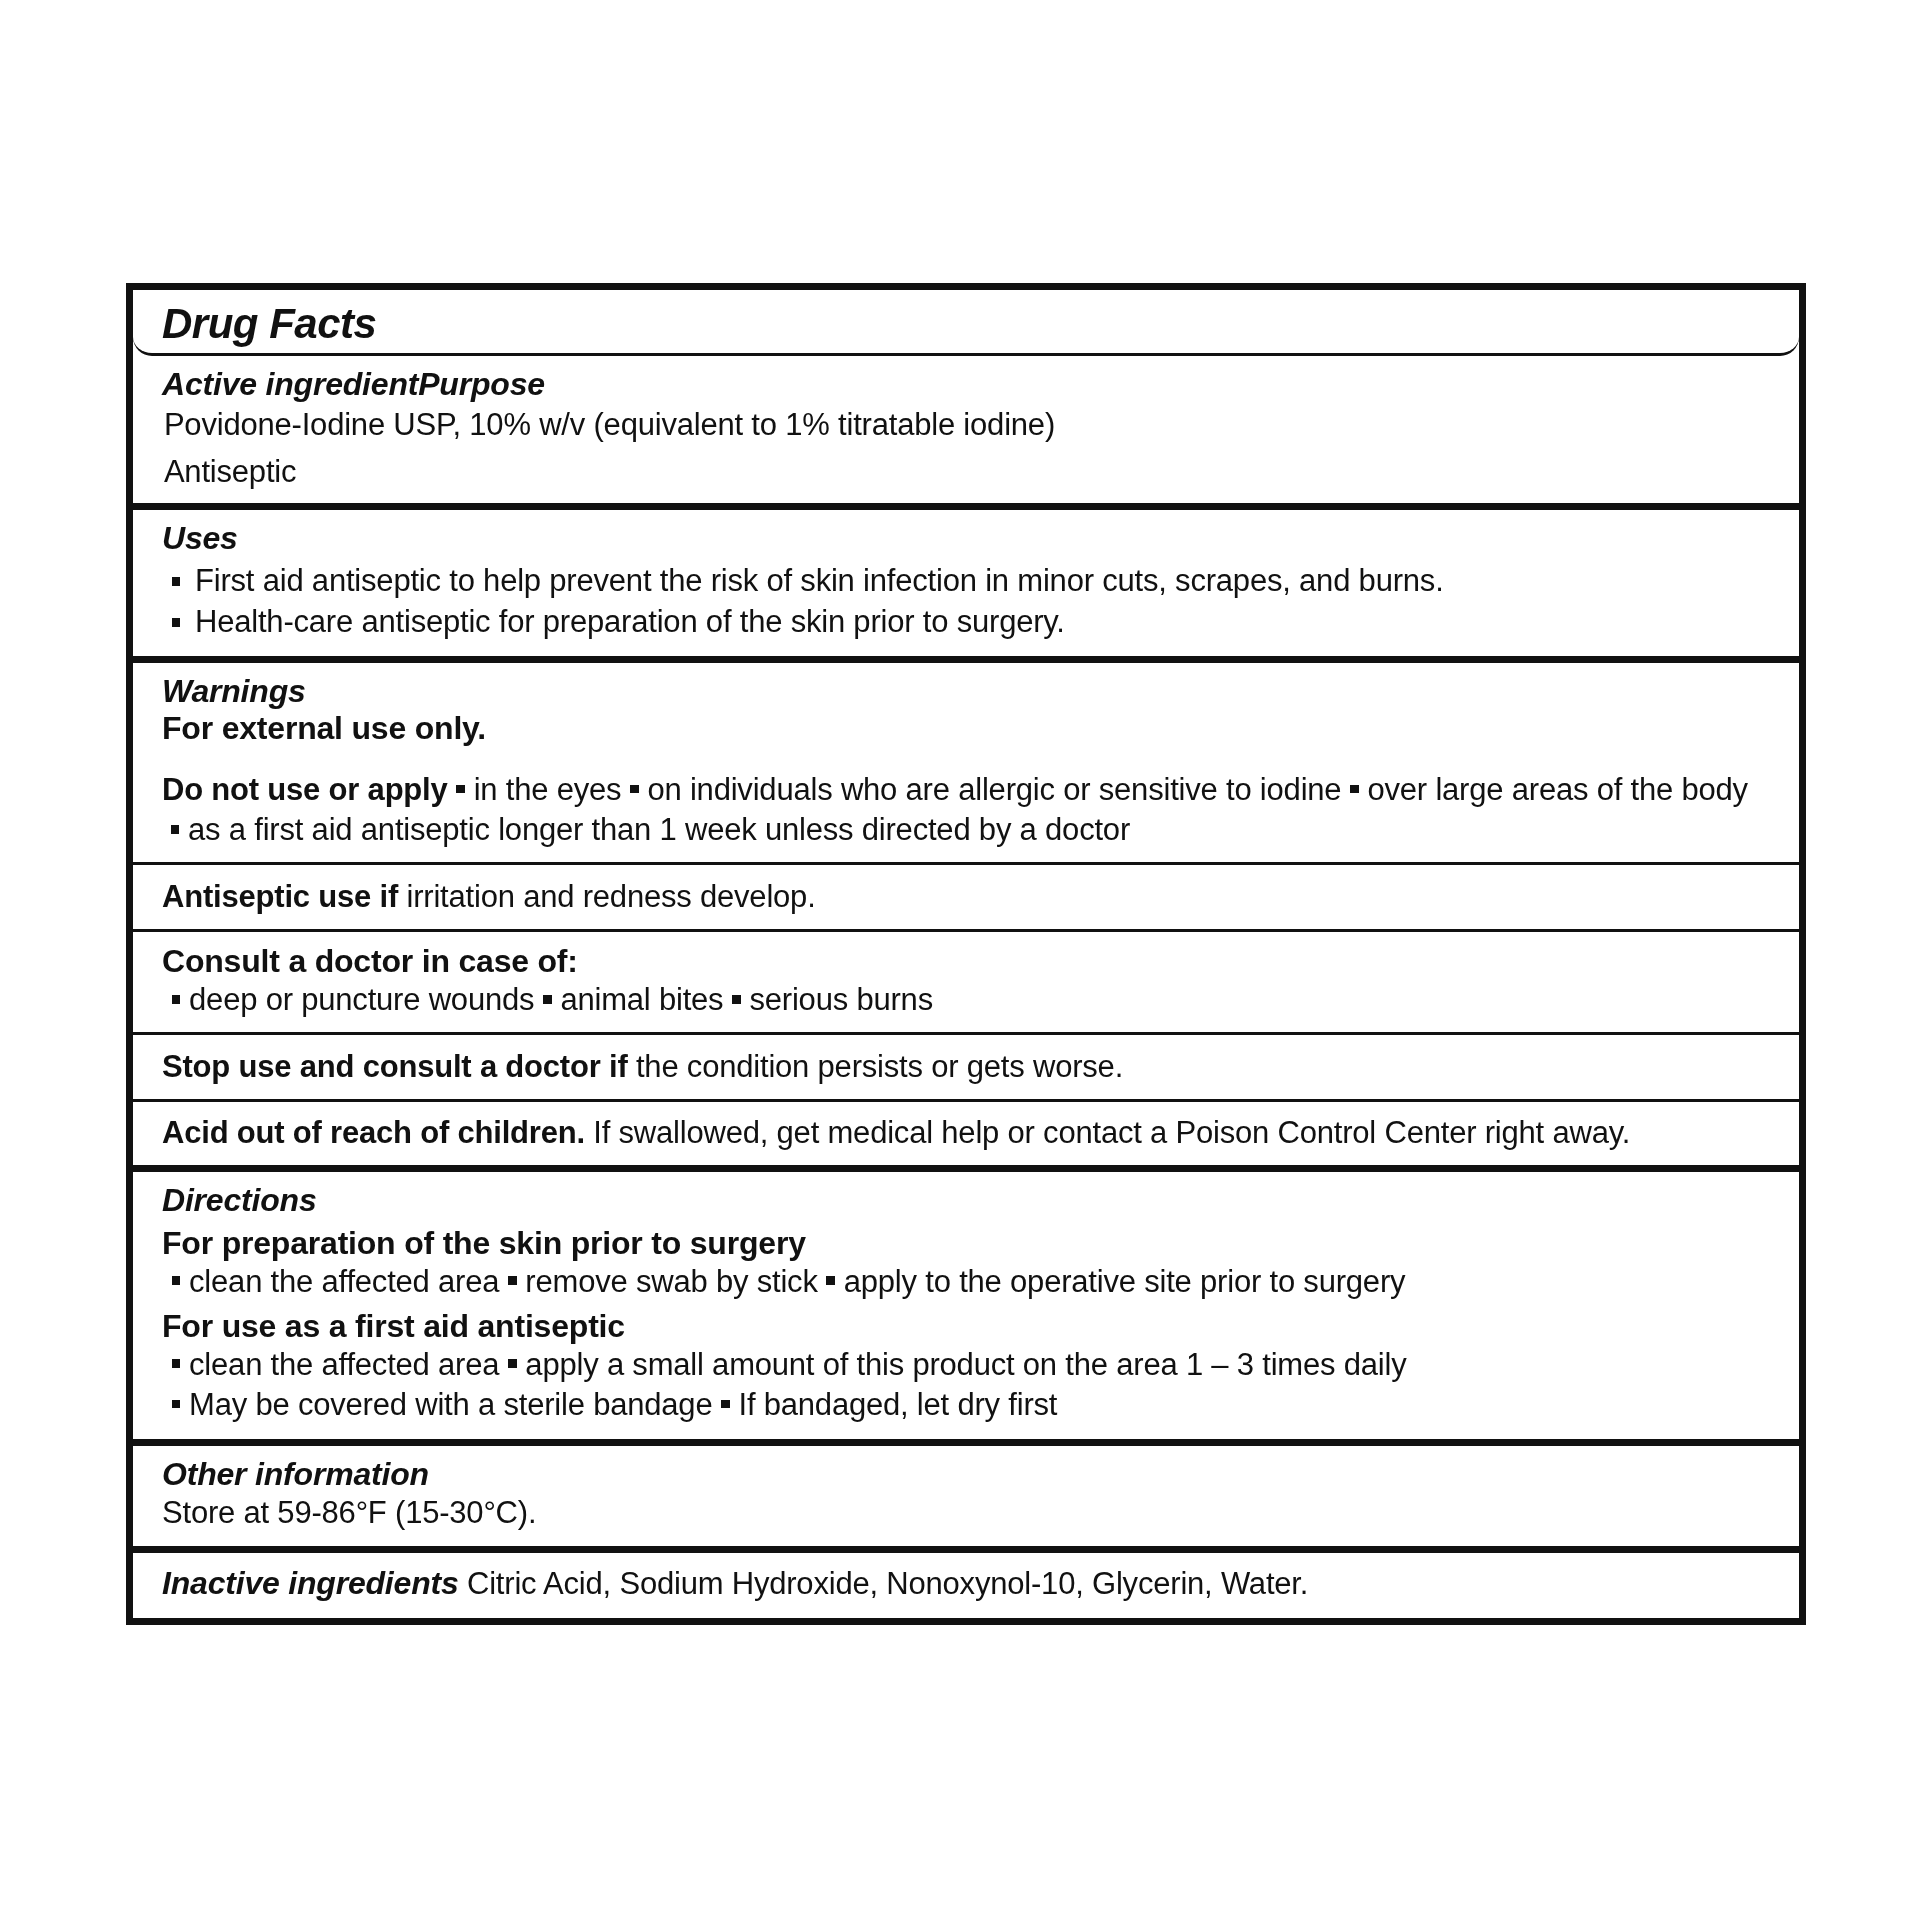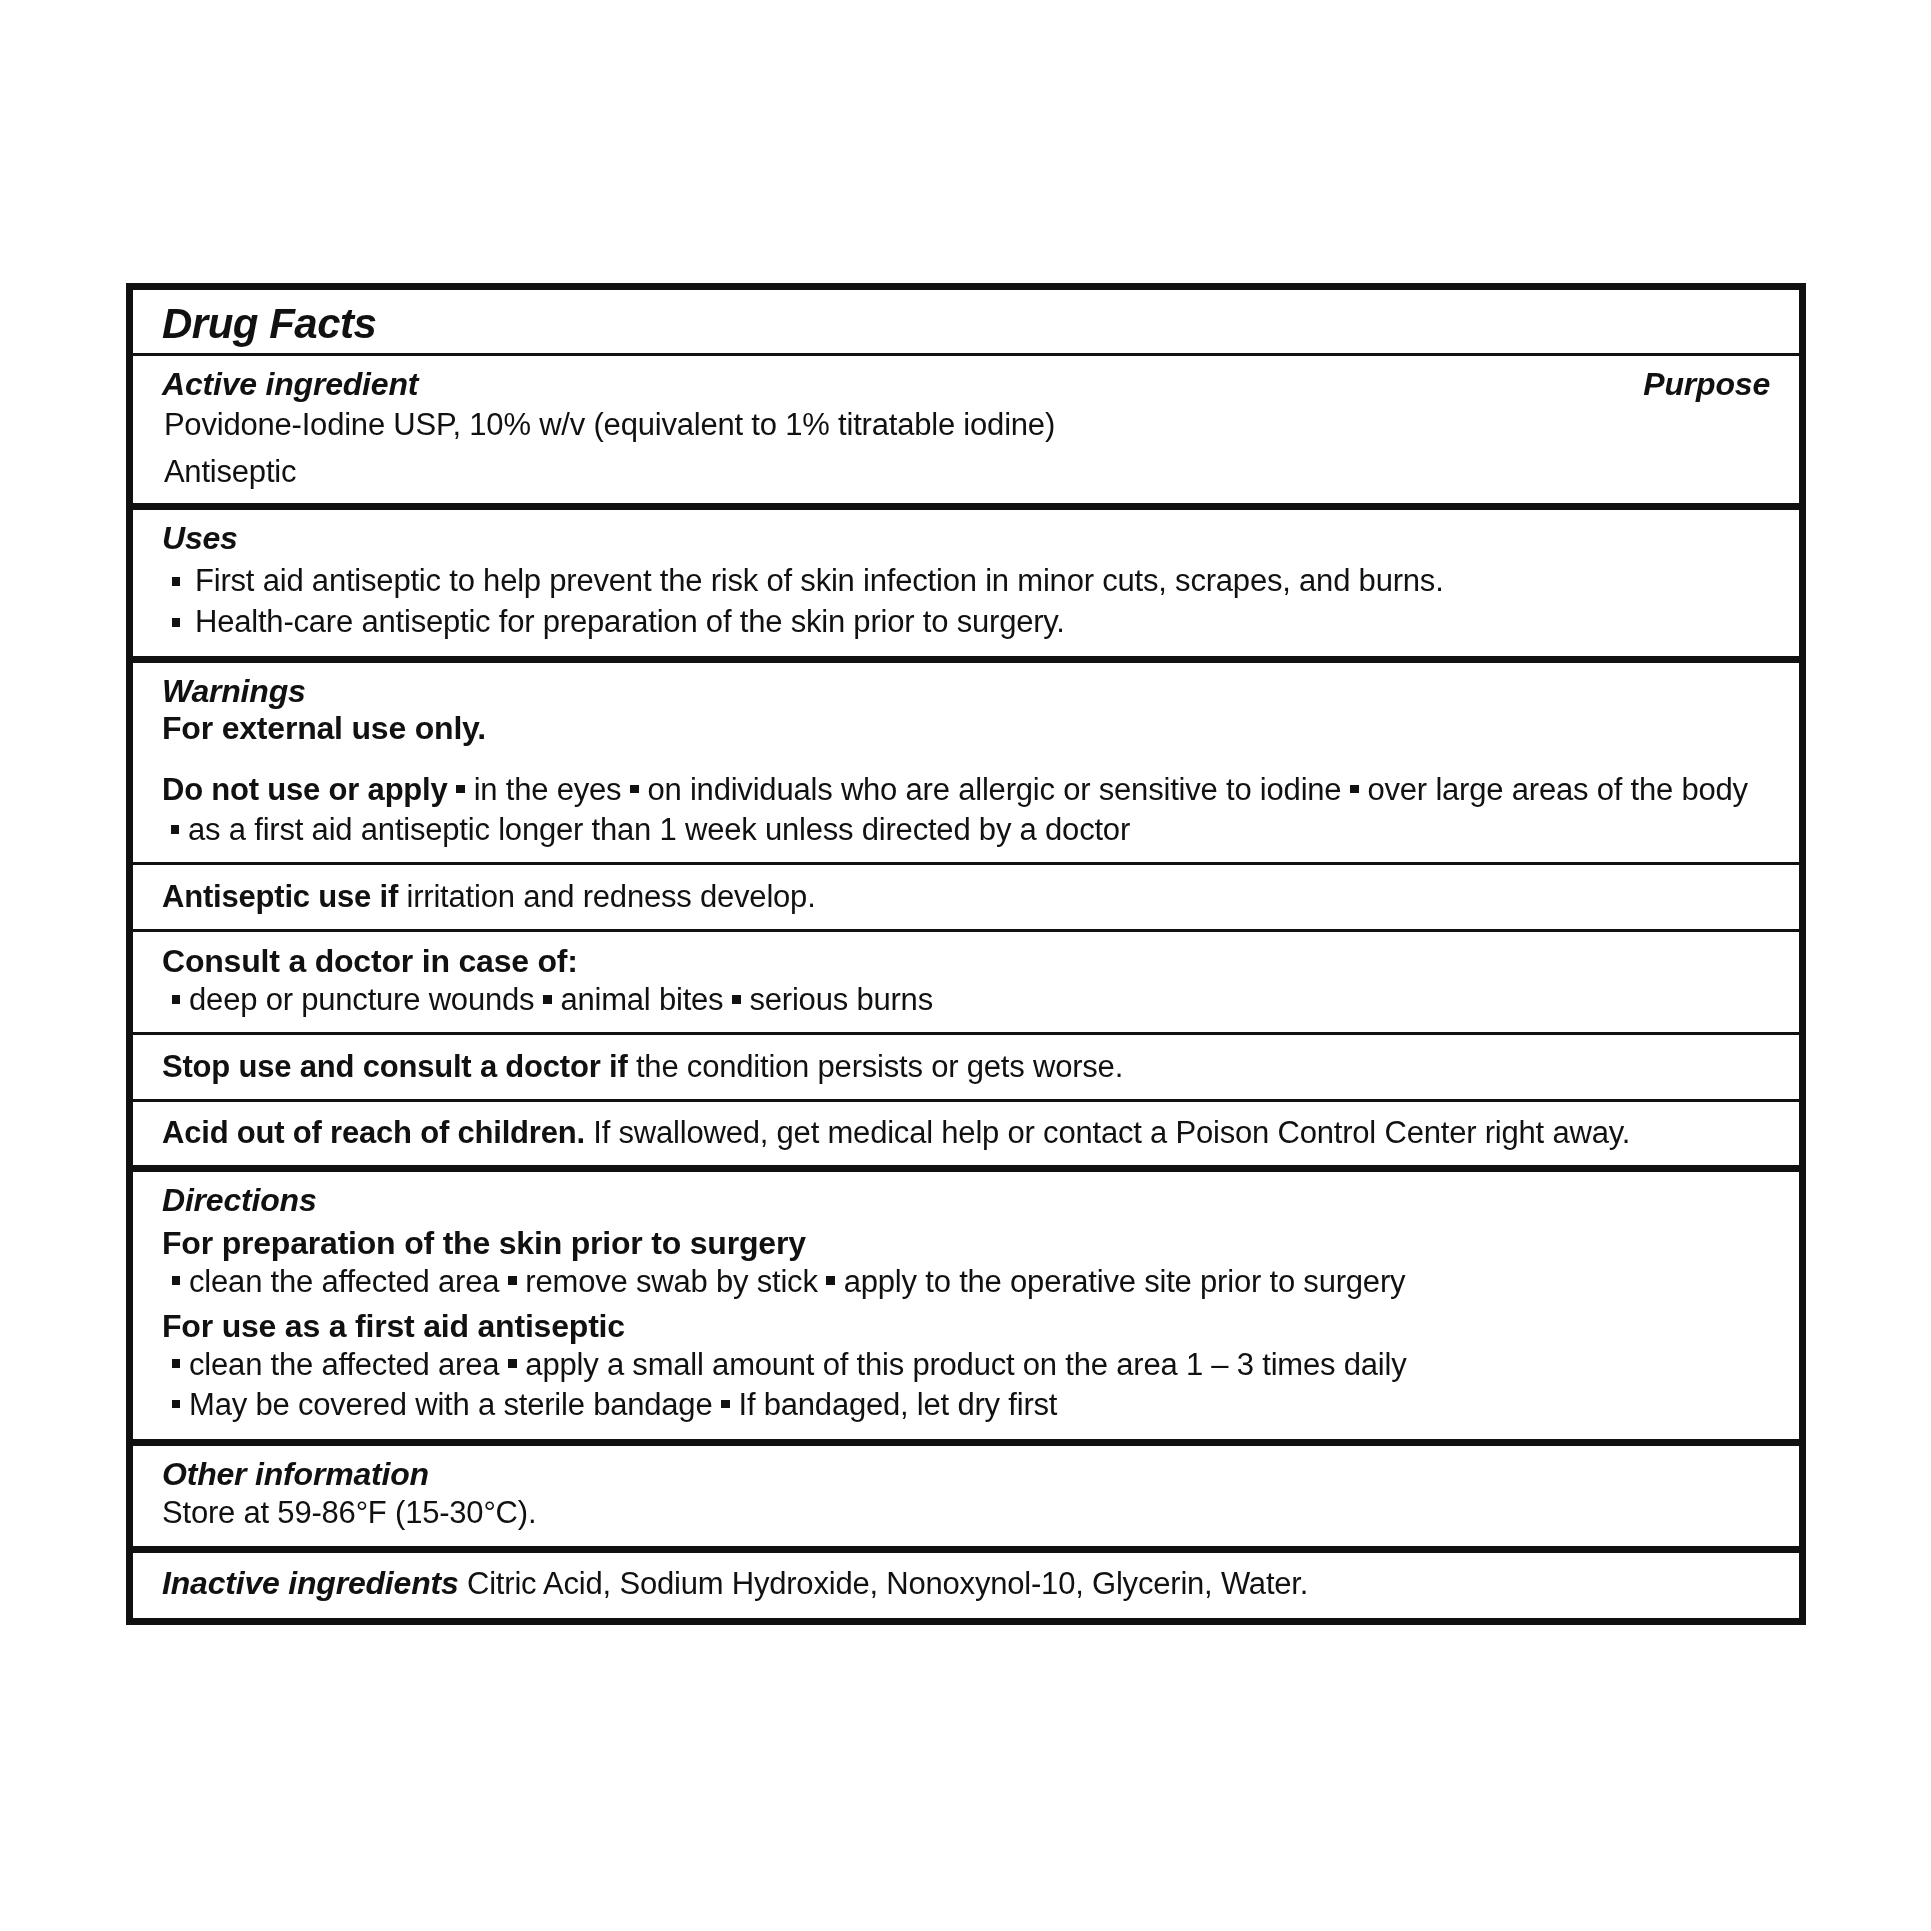--- a/index.html
+++ b/index.html
@@ -40,37 +40,37 @@
     border-top: 7.7px solid #111111;
   }
 
   .title {
     font-size: 42px;
     font-weight: 700;
     font-style: italic;
     letter-spacing: -0.5px;
     padding: 9.7px 29px 5.8px 29px;
     border-bottom: 3.9px solid #111111;
+    border-radius: 19px;
   }
 
   .hdr-italic {
     font-size: 32px;
     font-weight: 700;
     font-style: italic;
     letter-spacing: -0.2px;
   }
   .hdr-bold {
     font-size: 32px;
     font-weight: 700;
     letter-spacing: -0.2px;
   }
 
   .row-between {
     display: flex;
-    justify-content: space-between;
     align-items: baseline;
   }
 
   .body-text {
     font-size: 31px;
     line-height: 1.30;
     letter-spacing: -0.2px;
   }
 
   .bold-lead {

